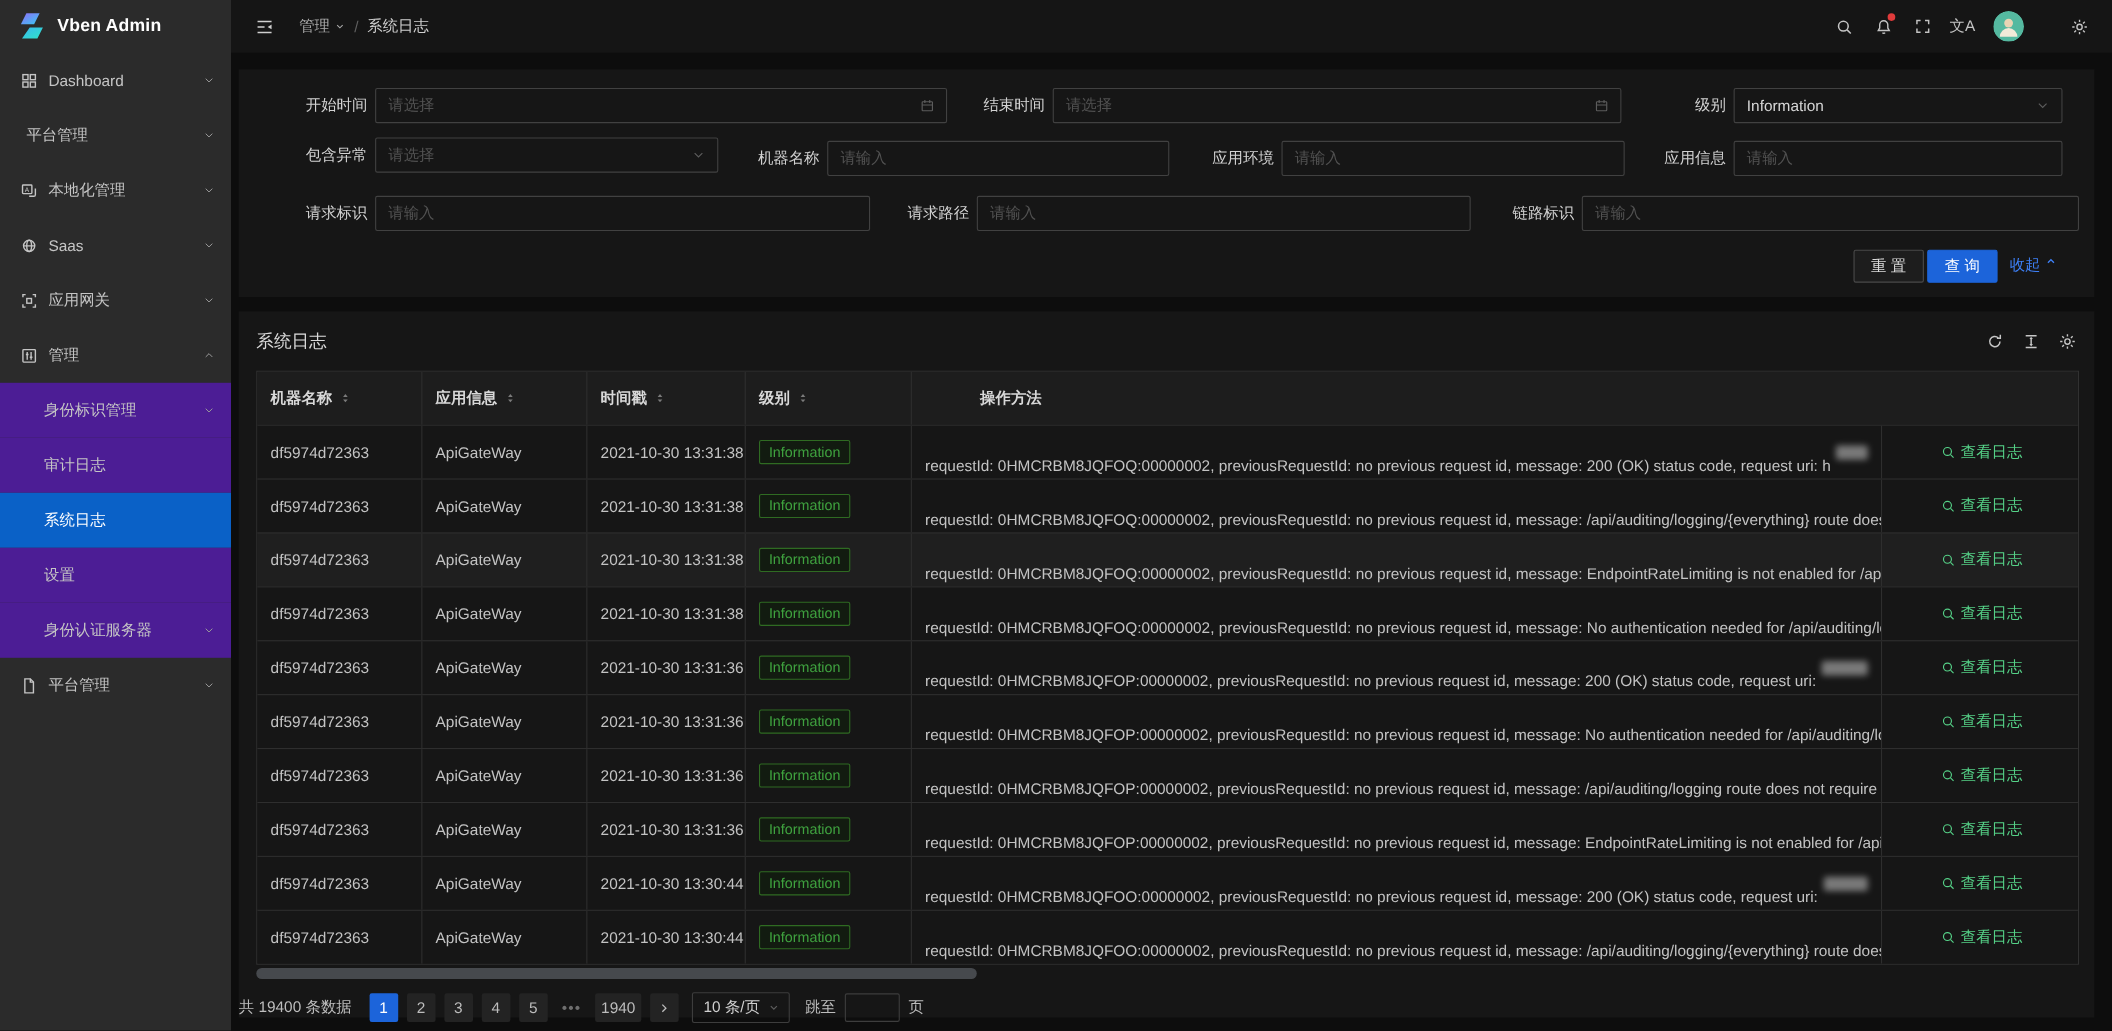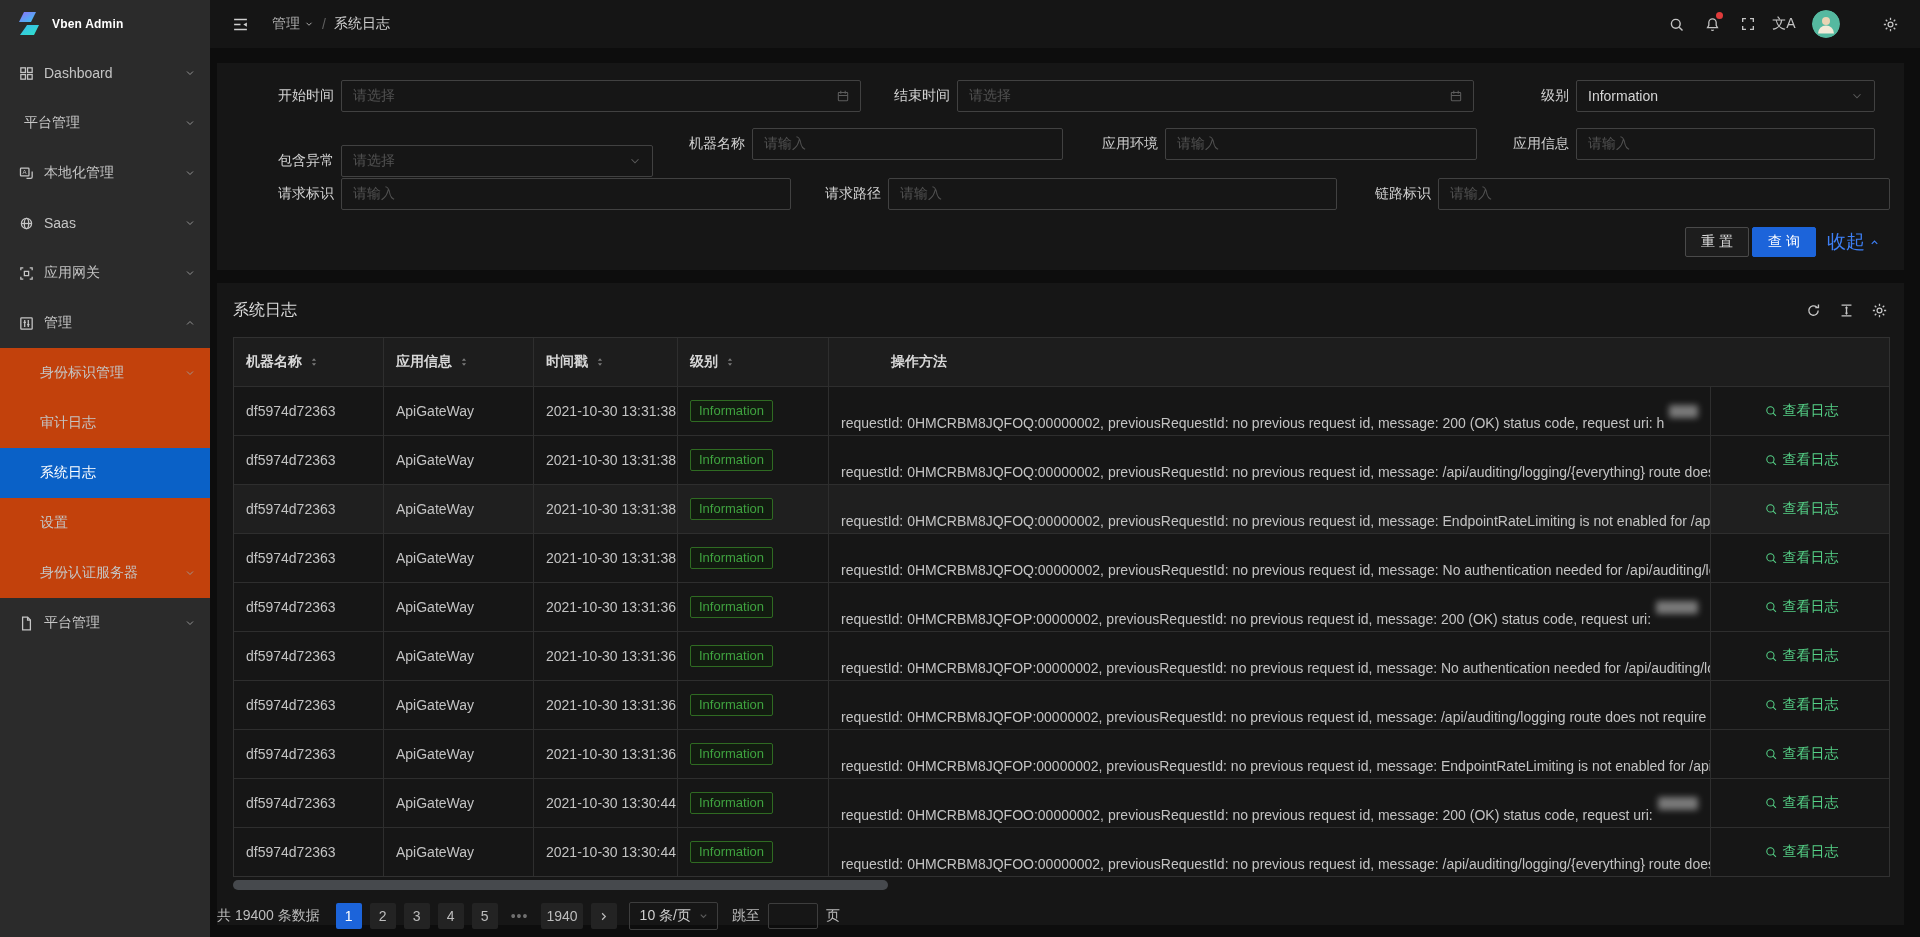--- a/index.html
+++ b/index.html
@@ -10,25 +10,25 @@
     font-family: "Liberation Sans", sans-serif;
     color: #c9c9c9;
     overflow: hidden;
     font-size: 14px;
   }
   svg { display:block; }
 
   
   .sidebar { position:absolute; left:0; top:0; width:210px; height:937px; background:#2b2b2b; z-index:10; }
   .logo-row { height:48px; display:flex; align-items:center; padding-left:14px; gap:8px; }
-  .logo-title { color:#ffffff; font-weight:bold; font-size:12px; letter-spacing:.2px; }
+  .logo-title { color:#ffffff; font-weight:bold; font-size:16px; letter-spacing:.2px; }
   .menu-item { height:50px; display:flex; align-items:center; padding:0 14px 0 18px; color:#c5c5c5; cursor:pointer; font-size:14px; }
   .menu-item .mi-icon { width:17px; height:17px; margin-right:9px; color:#c5c5c5; flex:none; }
   .menu-item.noicon { padding-left:24px; }
-  .menu-item.sub { padding-left:40px; background:#c2410c; }
+  .menu-item.sub { padding-left:40px; background:#4c1d95; }
   .menu-item.active { background:#0a61c7; color:#ffffff; }
   .menu-item .chev { margin-left:auto; width:12px; height:12px; color:#9c9c9c; flex:none; }
 
   
   .header { position:absolute; left:210px; top:0; right:0; height:48px; background:#151515; display:flex; align-items:center; padding:0 8px 0 16px; z-index:9; }
   .fold-btn { width:28px; height:48px; display:flex; align-items:center; justify-content:center; color:#cfcfcf; cursor:pointer; }
   .breadcrumb { display:flex; align-items:center; gap:8px; margin-left:18px; font-size:14px; }
   .crumb-first { display:flex; align-items:center; gap:4px; color:#a9a9a9; cursor:pointer; }
   .crumb-sep { color:#5f5f5f; }
   .crumb-last { color:#cfcfcf; }
@@ -49,21 +49,21 @@
   .ffield { position:absolute; display:flex; align-items:center; height:32px; }
   .flabel { text-align:right; color:#d2d2d2; margin-right:7px; flex:none; font-size:14px; }
   .finput { height:32px; border:1px solid #414141; border-radius:2px; background:transparent; display:flex; align-items:center; padding:0 11px; position:relative; flex:none; }
   .finput .ph { color:#515151; font-size:14px; }
   .finput .val { color:#d6d6d6; font-size:14px; }
   .finput .suffix-icon { position:absolute; right:10px; top:50%; transform:translateY(-50%); color:#5c5c5c; }
   .fbtns { position:absolute; top:164px; height:30px; display:flex; align-items:center; }
   .btn { height:30px; padding:0 15px; border-radius:2px; font-size:14px; display:flex; align-items:center; cursor:pointer; }
   .btn-reset { left:1468px; position:absolute; background:#1d1d1d; border:1px solid #4a4a4a; color:#dcdcdc; }
   .btn-primary { left:1535px; position:absolute; background:#1c64da; border:1px solid #1c64da; color:#ffffff; }
-  .collapse-link { left:1610px; top:5px; position:absolute; color:#3d7ff5; display:flex; align-items:center; gap:4px; cursor:pointer; font-size:19px; height:20px; }
+  .collapse-link { left:1610px; top:5px; position:absolute; color:#3d7ff5; display:flex; gap:4px; cursor:pointer; font-size:14px; height:20px; }
   .collapse-link .chev { width:11px; height:11px; }
 
   
   .tcard-titlebar { height:54px; display:flex; align-items:center; padding:0 16px; }
   .tcard-title { font-size:16px; color:#dadada; }
   .tcard-icons { margin-left:auto; display:flex; align-items:center; gap:16px; color:#c6c6c6; }
   .tcard-icons .ticon { width:17px; height:17px; cursor:pointer; }
 
   .tbl { margin:0 14px 0 16px; width:1657px; border:1px solid #313131; }
   .trow { display:flex; }
@@ -297,21 +297,21 @@
         </div>
         <div class="ffield" style="left: 1321px; top: 17px;">
           <span class="flabel" style="width:31px">级别</span>
           <span class="finput" style="width:299px">
             <span class="val">Information</span>
             <svg class="suffix-icon" viewBox="0 0 24 24" fill="none" stroke="currentColor" stroke-width="1.8" width="14" height="14">
               <path d="M6 9l6 6 6-6"></path>
             </svg>
           </span>
         </div>
-        <div class="ffield" style="left: 57px; top: 82px;">
+        <div class="ffield" style="left: 57px; top: 62px;">
           <span class="flabel" style="width:60px">包含异常</span>
           <span class="finput" style="width:312px">
             <span class="ph">请选择</span>
             <svg class="suffix-icon" viewBox="0 0 24 24" fill="none" stroke="currentColor" stroke-width="1.8" width="14" height="14">
               <path d="M6 9l6 6 6-6"></path>
             </svg>
           </span>
         </div>
         <div class="ffield" style="left: 468px; top: 65px;">
           <span class="flabel" style="width:60px">机器名称</span>

